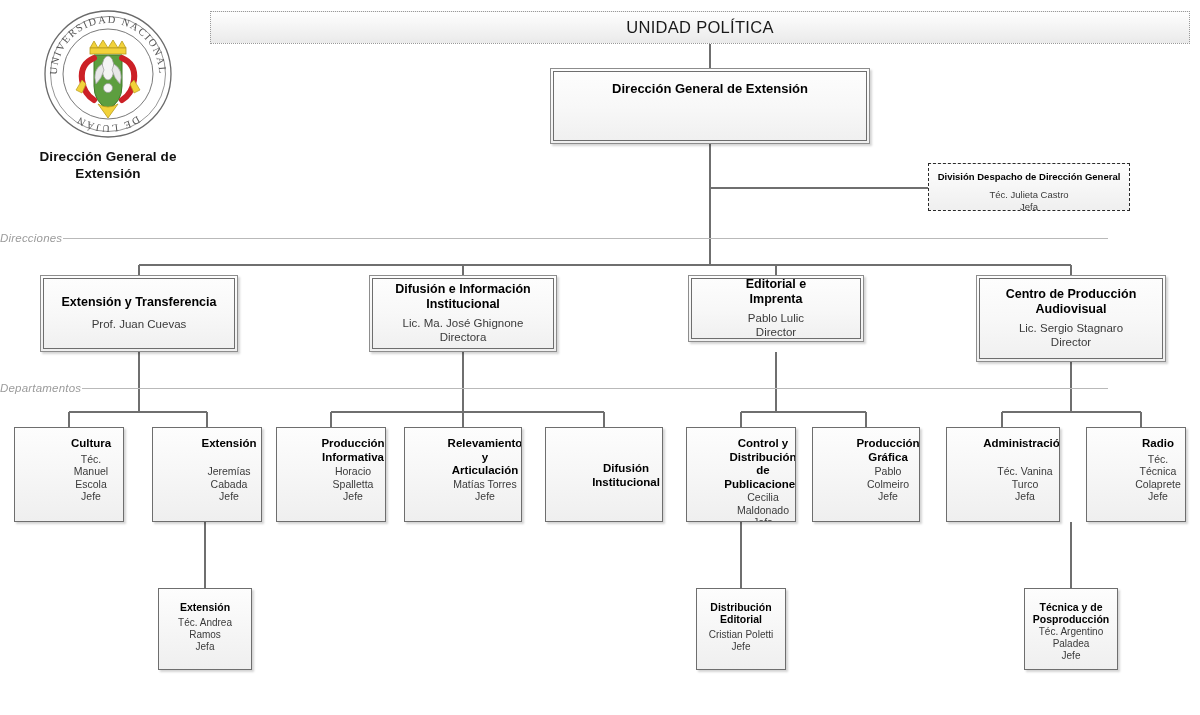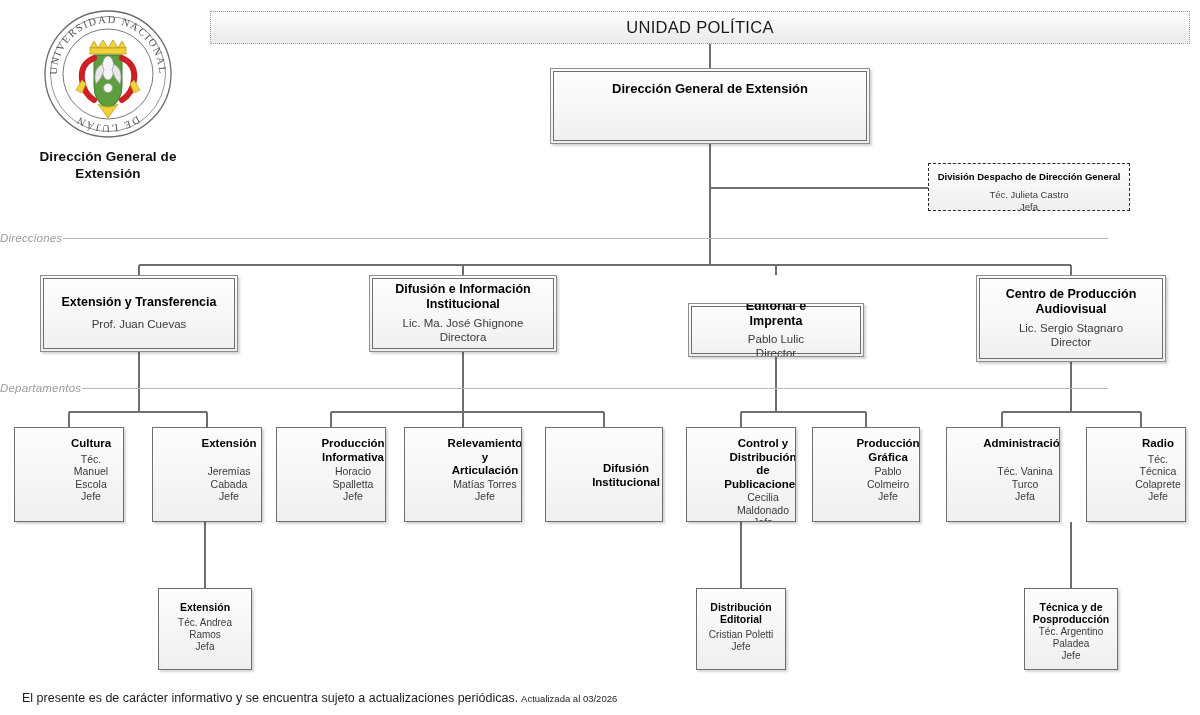--- a/index.html
+++ b/index.html
@@ -306,21 +306,21 @@
 
   <div class="node direccion" style="left:369px; top:275px; width:188px; height:77px;">
     <div class="inner">
       <div class="n-title" style="white-space: pre-line; margin-bottom:5px;">Difusión e Información
 Institucional</div>
       <div class="n-person">Lic. Ma. José Ghignone</div>
       <div class="n-role">Directora</div>
     </div>
   </div>
 
-  <div class="node direccion" style="left:688px; top:275px; width:176px; height:54px;margin-top:28px;">
+  <div class="node direccion" style="left:688px; top:275px; width:176px; height:67px;">
     <div class="inner">
       <div class="n-title" style="white-space: pre-line; margin-bottom:5px;">Editorial e
 Imprenta</div>
       <div class="n-person">Pablo Lulic</div>
       <div class="n-role">Director</div>
     </div>
   </div>
 
   <div class="node direccion" style="left:976px; top:275px; width:190px; height:87px;">
     <div class="inner">
@@ -404,17 +404,14 @@
   </div>
 
   <div class="node division" style="left:1024px; top:588px; width:94px; height:82px;">
     <div class="n-title" style="white-space: pre-line;">Técnica y de
 Posproducción</div>
     <div class="n-person" style="white-space: pre-line;">Téc. Argentino
 Paladea</div>
     <div class="n-role">Jefe</div>
   </div>
 
-  <div class="footer">
-    <span class="f-main">El presente es de carácter informativo y se encuentra sujeto a actualizaciones periódicas.</span><span class="f-date">Actualizada al 03/2026</span>
-  </div>
 
 </div>
 
 </body></html>

